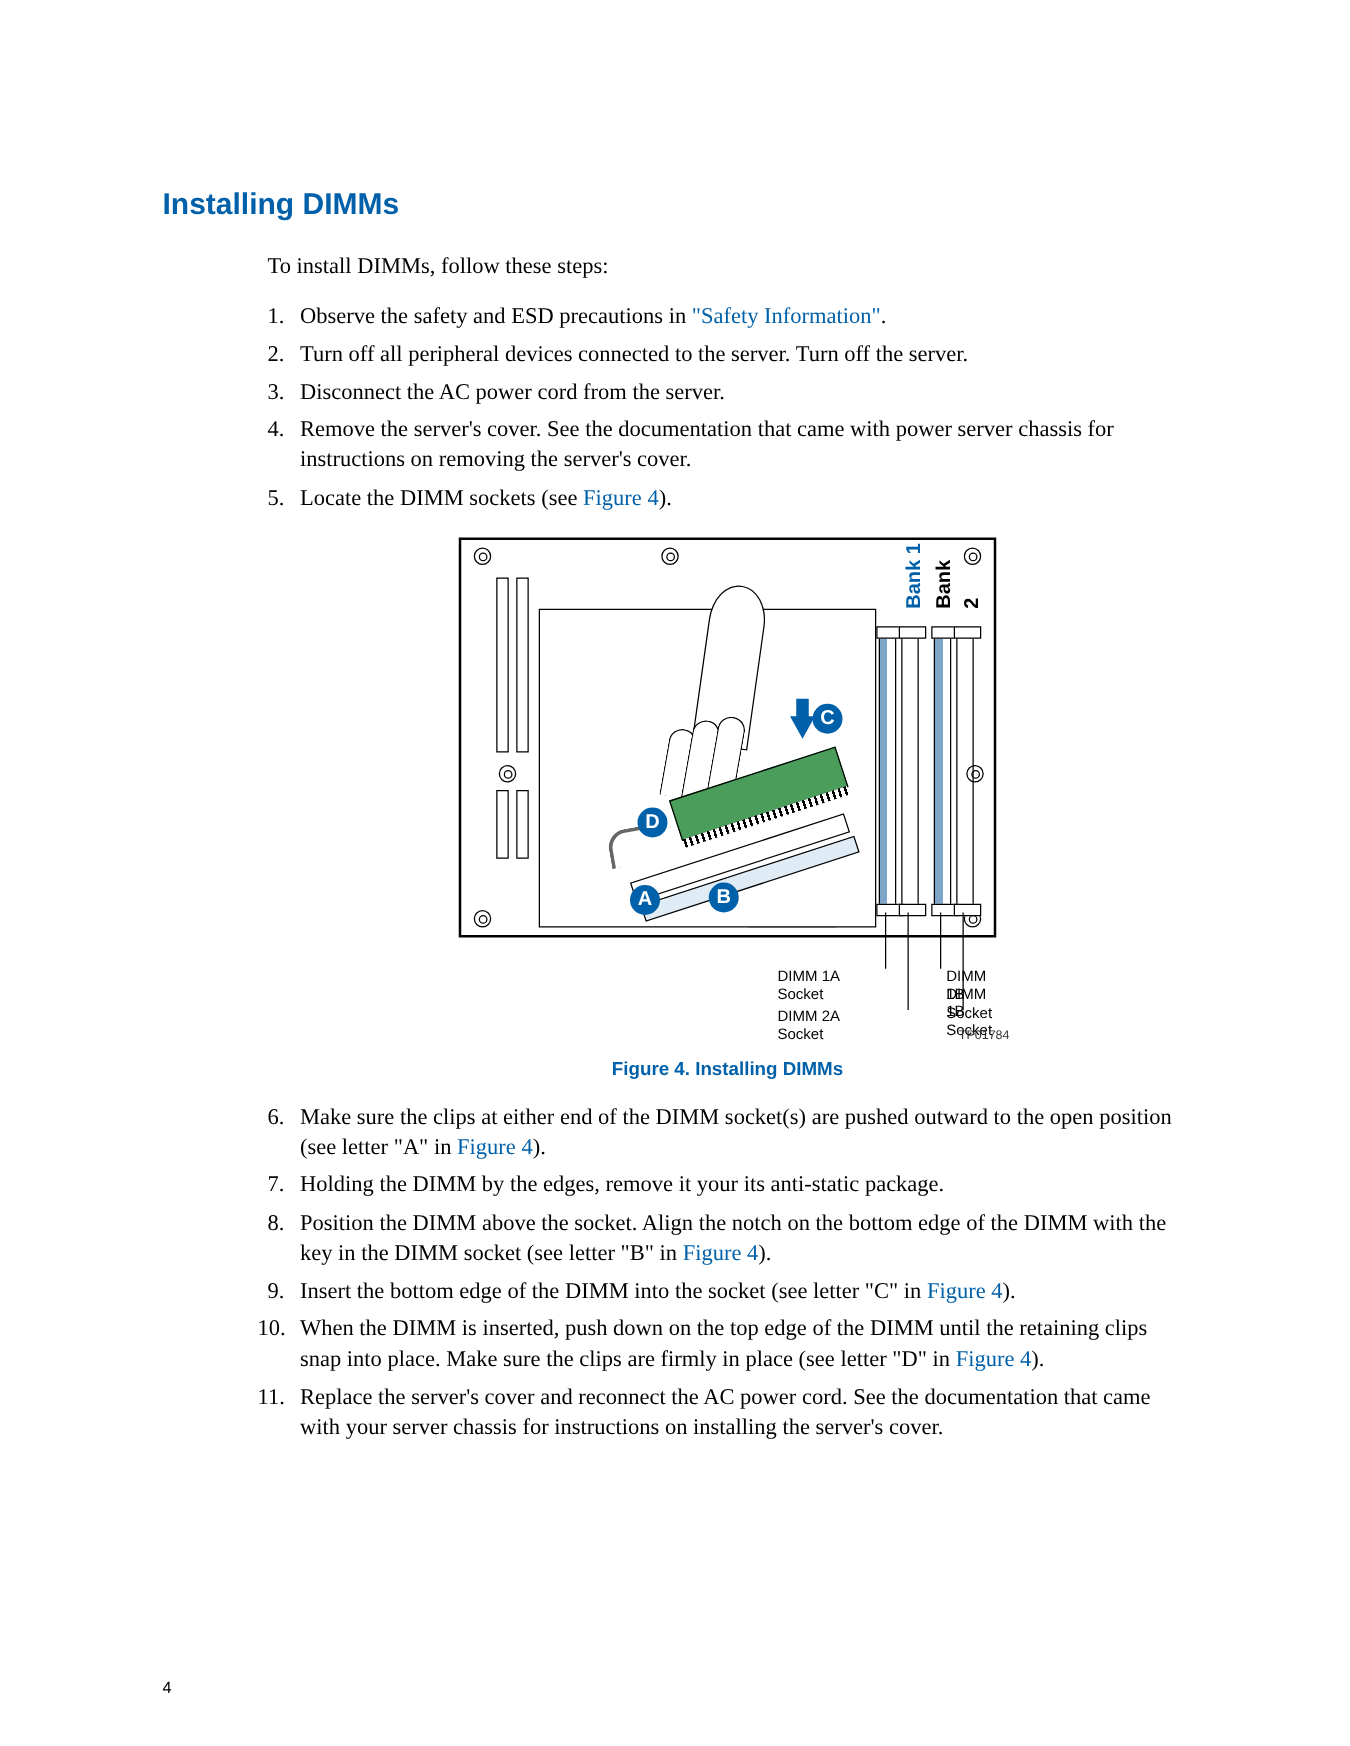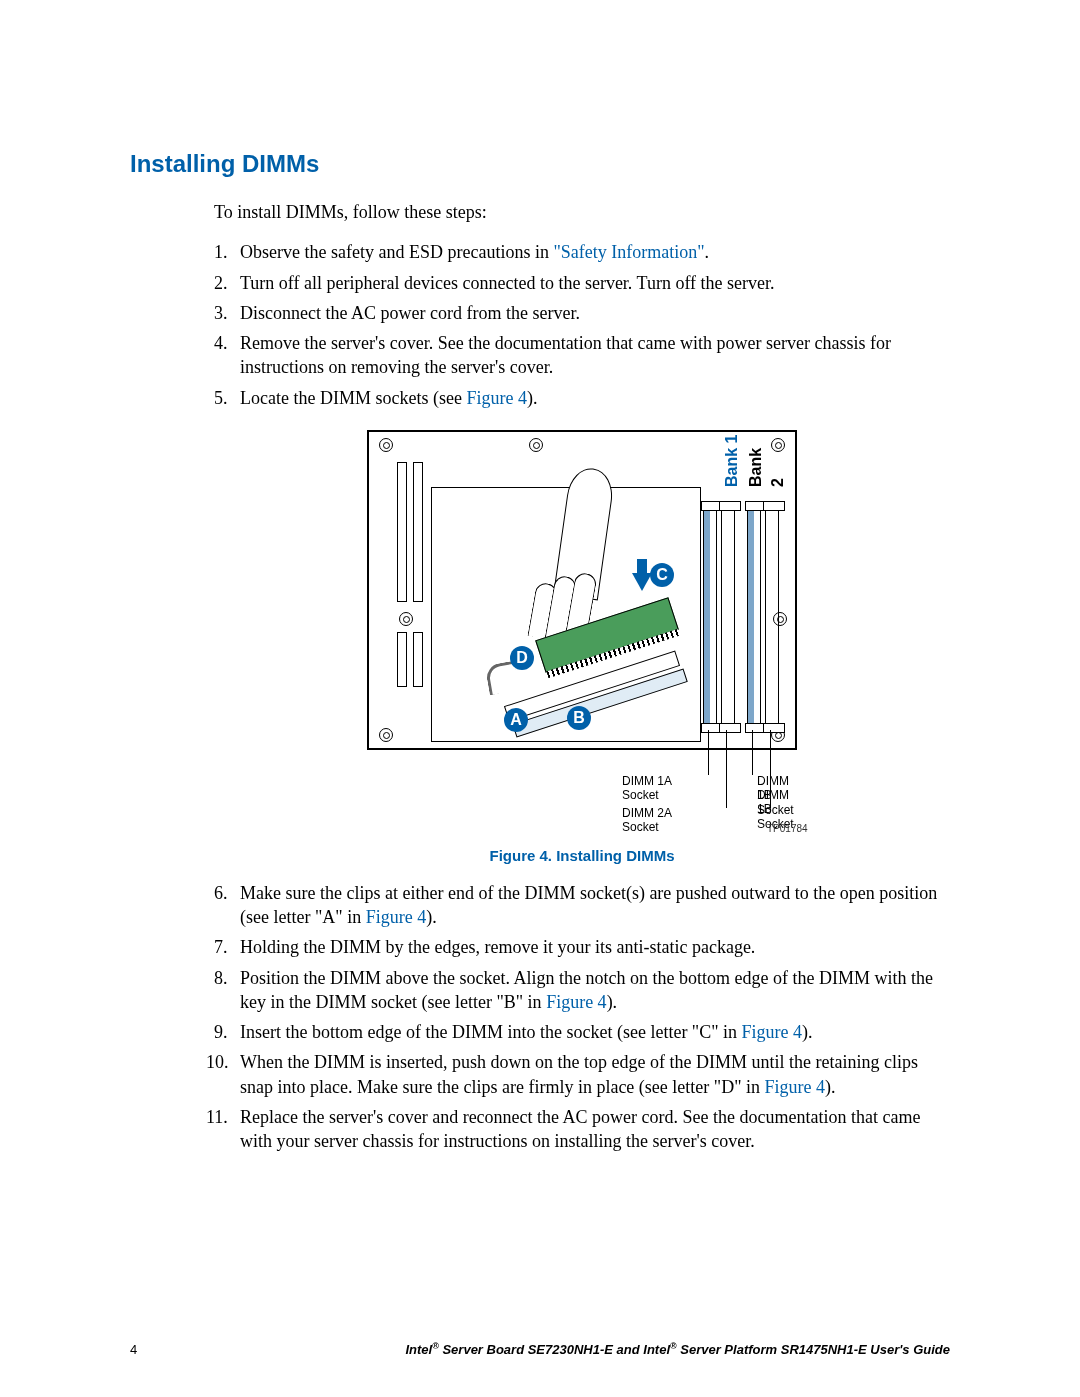--- a/index.html
+++ b/index.html
@@ -342,16 +342,13 @@
     </li>
     <li class="dd">
       <span>When the DIMM is inserted, push down on the top edge of the DIMM until the retaining clips snap into place. Make sure the clips are firmly in place (see letter "D" in </span><span class="link">Figure 4</span><span>).</span>
     </li>
     <li class="dd"><span>Replace the server's cover and reconnect the AC power cord. See the documentation that came with your server chassis for instructions on installing the server's cover.</span></li>
   </ol>
 </div>
 
 <div class="footer">
   <span class="page-num">4</span>
-  <span class="footer-title">
-    <span>Intel</span><sup>®</sup><span> Server Board SE7230NH1-E and Intel</span><sup>®</sup><span> Server Platform SR1475NH1-E User's Guide</span>
-  </span>
 </div>
 
 </body></html>

